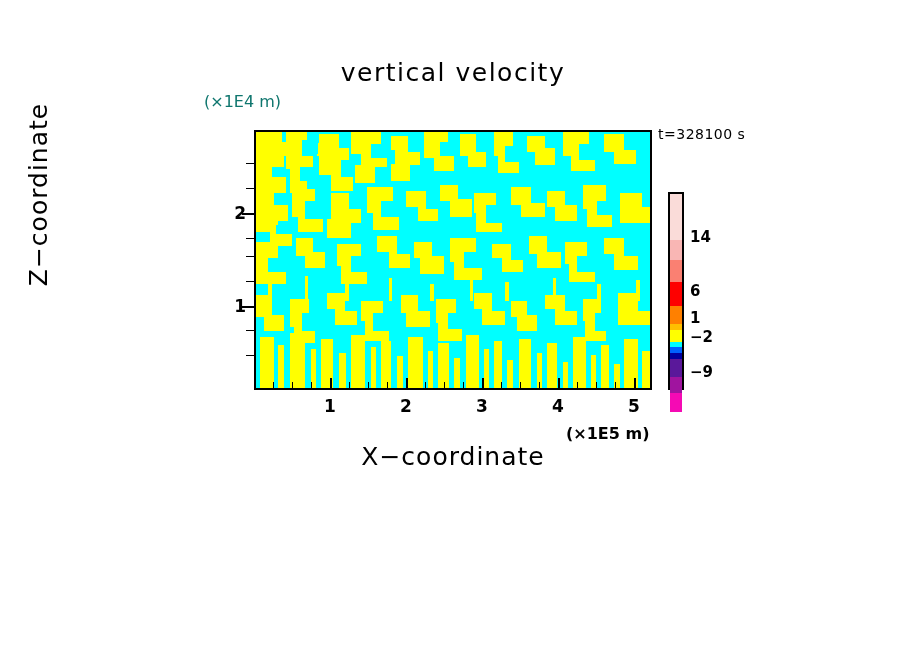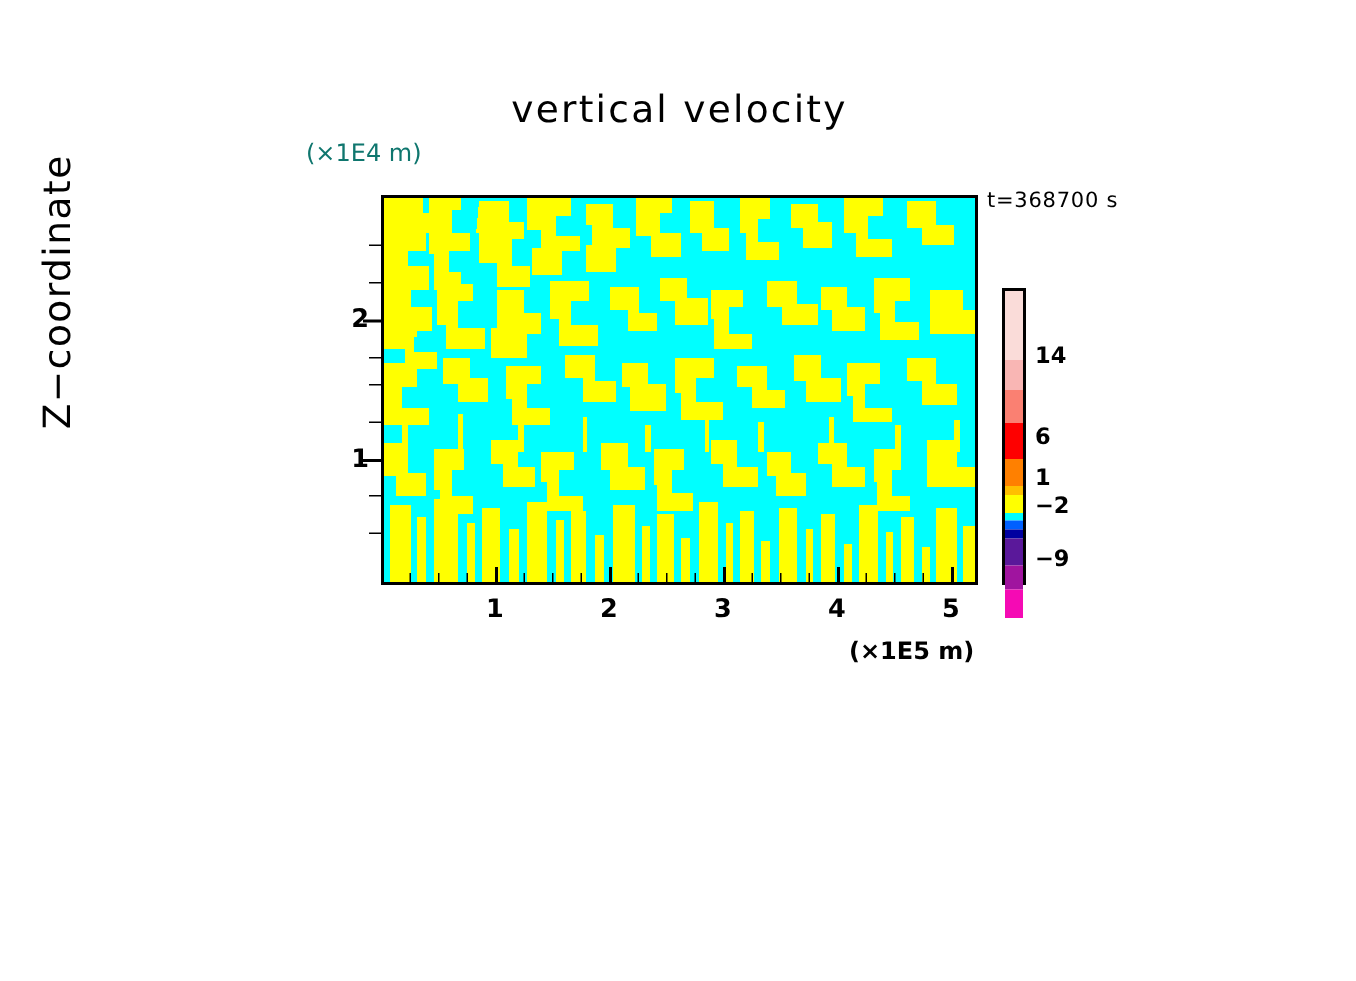--- a/index.html
+++ b/index.html
@@ -74,21 +74,21 @@
 </style>
 </head>
 <body>
 
 <div class="fig">
 
   <div class="title">vertical  velocity</div>
 
   <div class="yunit">(×1E4 m)</div>
 
-  <div class="tstamp">t=368700 s</div>
+  <div class="tstamp">t=328100 s</div>
 
   <div class="plot">
     <div class="field">
       <svg viewBox="0 0 398 260" preserveAspectRatio="none" shape-rendering="crispEdges">
         <rect x="0" y="0" width="398" height="260" fill="#00ffff"></rect>
         <g fill="#ffff00">
 
           <path d="M0,0 h26 v10 h10 v14 h-8 v12 h-12 v10 h14 v16 h-18 v14 h10 v18 h-22 Z"></path>
           <path d="M30,0 h22 v8 h-6 v16 h12 v12 h-14 v14 h8 v12 h-18 v-24 h-4 Z"></path>
           <path d="M64,2 h20 v14 h10 v12 h-8 v18 h12 v14 h-22 v-16 h-12 v-20 h-2 Z"></path>
@@ -219,20 +219,21 @@
 
   <div class="ynum-wrap" style="top:213px;">
     <div class="ynum">2</div>
   </div>
   <div class="ynum-wrap" style="top:306px;">
     <div class="ynum">1</div>
   </div>
 
   <div class="ylabel">Z−coordinate</div>
   <div class="xunit">(×1E5 m)</div>
+  <div class="xlabel">X−coordinate</div>
 
   <div class="cbar">
     <div class="cband" style="height:46px;background:#fadcd9;"></div>
     <div class="cband" style="height:20px;background:#f9b6b4;"></div>
     <div class="cband" style="height:22px;background:#fa8072;"></div>
     <div class="cband" style="height:24px;background:#fe0000;"></div>
     <div class="cband" style="height:18px;background:#ff8000;"></div>
     <div class="cband" style="height:6px;background:#ffbf00;"></div>
     <div class="cband" style="height:12px;background:#ffff00;"></div>
     <div class="cband" style="height:5px;background:#00ffff;"></div>

